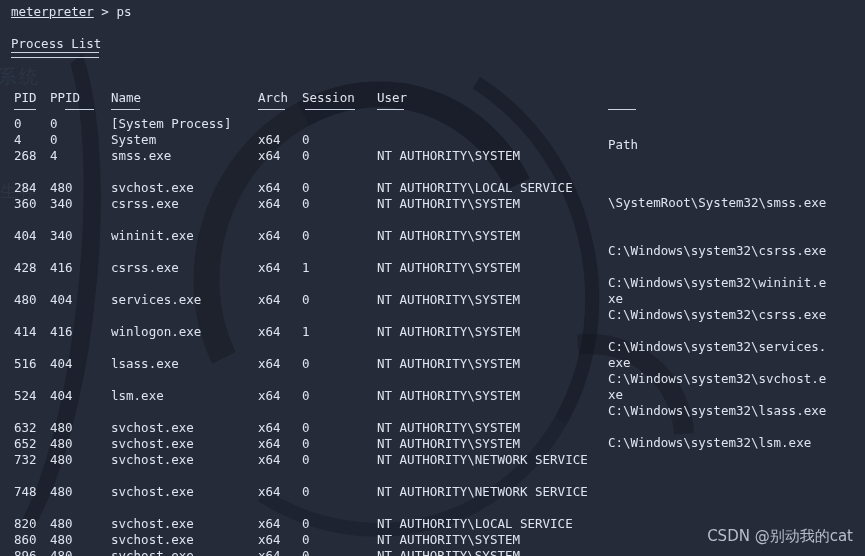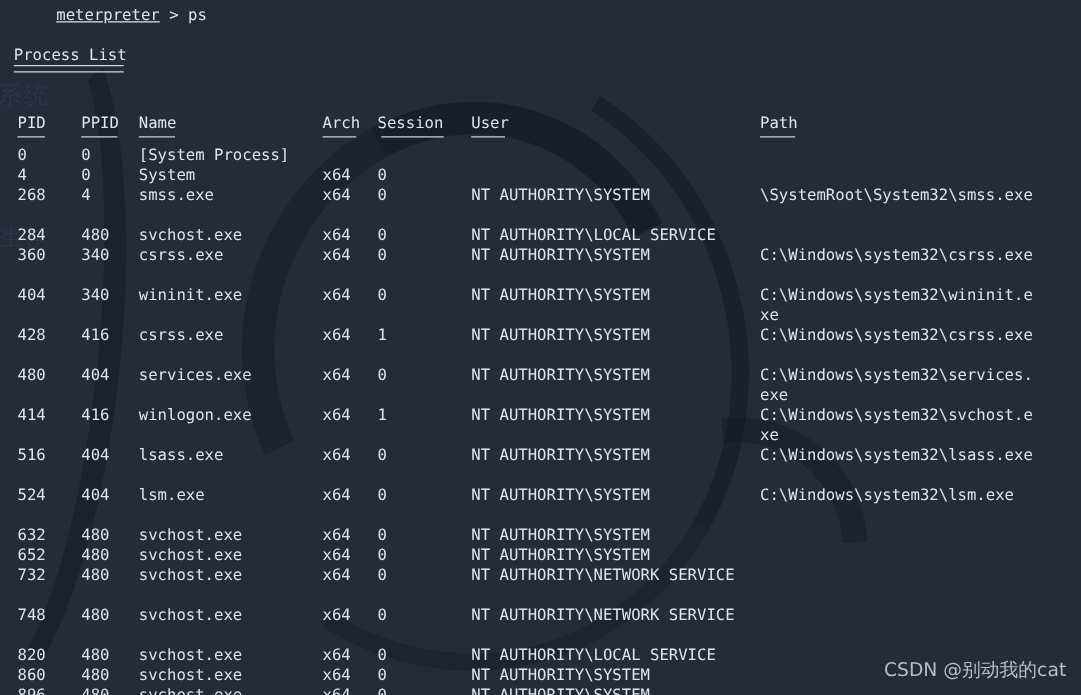--- a/index.html
+++ b/index.html
@@ -72,21 +72,21 @@
   #bg-wallpaper .wm-b { left: 0px; top: 183px; font-size: 17px; }
 
   #term {
     position: relative;
     z-index: 1;
     padding: 4px 0 0 0;
   }
 
   .line { white-space: pre; height: 16px; }
 
-  .prompt-line { padding-left: 11px; height: 16px; margin-left: 34px; }
+  .prompt-line { padding-left: 11px; height: 16px; }
   .prompt-name { text-decoration: underline; }
 
   .blank { height: 16px; }
 
   .title-line { padding-left: 11px; height: 16px; }
   .title-rule {
     margin-left: 11px;
     width: 88px;
     height: 4px;
     border-top: 1px solid #cdd6e5;
@@ -95,26 +95,26 @@
 
   
   .row { position: relative; height: 16px; }
   .row.tall { height: 32px; padding-left: 35px; }
   .cell {
     position: absolute;
     top: 0;
     white-space: pre;
   }
   .c-pid     { left: 14px; }
-  .c-ppid    { left: 65px; }
+  .c-ppid    { left: 50px; }
   .c-name    { left: 111px; }
   .c-arch    { left: 258px; }
   .c-session { left: 302px; }
   .c-user    { left: 377px; width: 222px; white-space: pre-wrap; word-break: break-all; }
-  .c-path    { left: 608px; width: 224px; white-space: pre-wrap; word-break: break-all; }
+  .c-path    { left: 608px; width: 224px; white-space: pre-wrap; word-break: break-all; margin-top: 47px; }
 
   .hdr-rule {
     position: relative;
     height: 10px;
   }
   .hdr-rule i {
     position: absolute;
     top: 3px;
     height: 0;
     border-top: 1px solid #c9d2e2;

